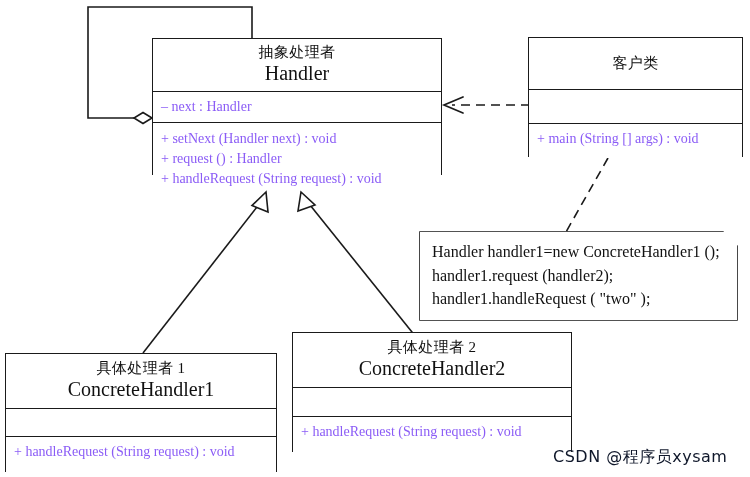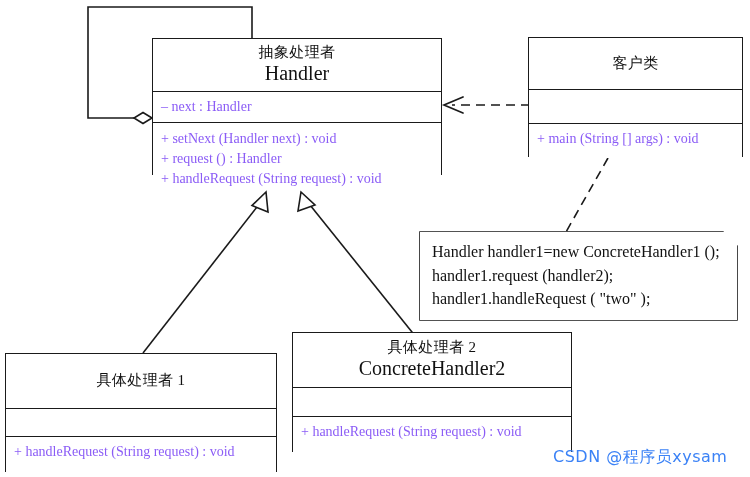--- a/index.html
+++ b/index.html
@@ -89,21 +89,21 @@
     line-height: 1.48;
     white-space: nowrap;
   }
   .note-line { display: block; }
 
   
   .watermark {
     position: absolute;
     font-family: "DejaVu Sans", "Liberation Sans", sans-serif;
     font-size: 16px;
-    color: #3b82f6;
+    color: #0f172a;
     letter-spacing: 0.5px;
     white-space: nowrap;
   }
 </style>
 </head>
 <body>
 
 <div id="canvas">
 
   <svg class="layer" viewBox="0 0 750 477" xmlns="http://www.w3.org/2000/svg">
@@ -160,20 +160,21 @@
     </div>
     <div class="compartment" style="height:34px;"></div>
     <div class="compartment last" style="height:34px;">
       <div class="member">+ main (String [] args) : void</div>
     </div>
   </div>
 
   <div class="umlbox" style="left:5px; top:353px; width:272px; height:119px;">
     <div class="compartment title-comp" style="height:55px;">
       <div class="title-cn">具体处理者 1</div>
+      <div class="title-en">ConcreteHandler1</div>
     </div>
     <div class="compartment" style="height:28px;"></div>
     <div class="compartment last" style="height:36px;">
       <div class="member">+ handleRequest (String request) : void</div>
     </div>
   </div>
 
   <div class="umlbox" style="left:292px; top:332px; width:280px; height:120px;">
     <div class="compartment title-comp" style="height:55px;">
       <div class="title-cn">具体处理者 2</div>

